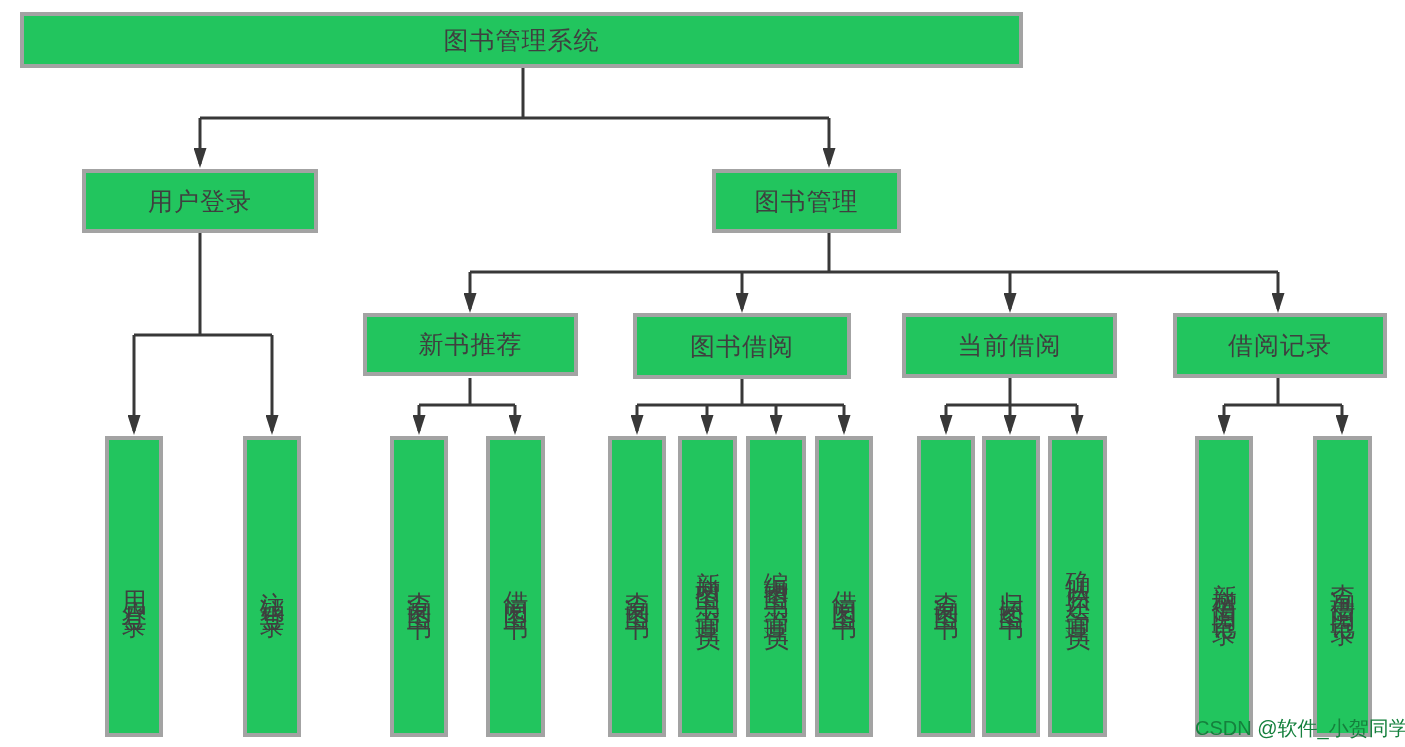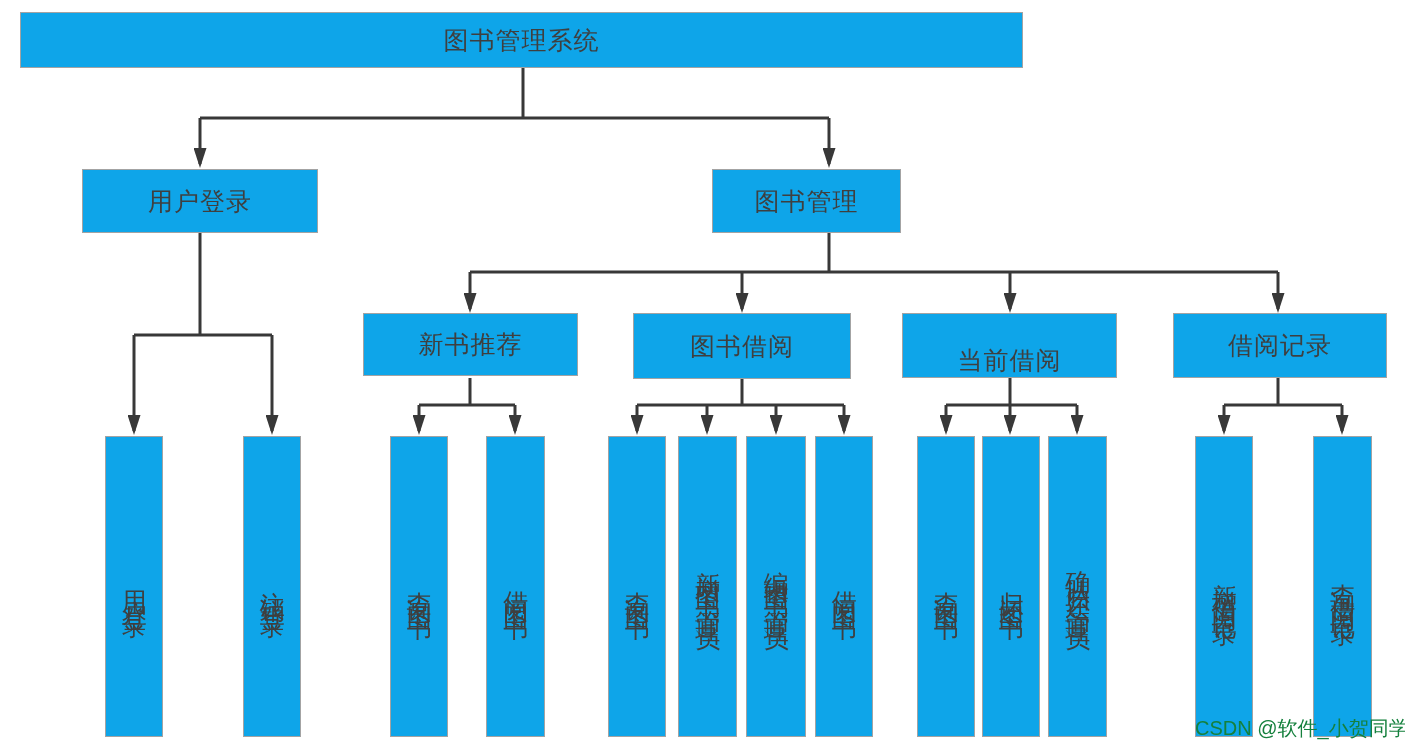--- a/index.html
+++ b/index.html
@@ -9,22 +9,22 @@
     background:#ffffff;
     overflow:hidden;
     font-family:"Liberation Sans","DejaVu Sans",sans-serif;
   }
   #connectors {
     position:absolute; left:0; top:0; z-index:1;
   }
   .node {
     position:absolute;
     box-sizing:border-box;
-    border:1px solid #a3a3a3;
-    background:#0ea5e9;
+    border:4px solid #a3a3a3;
+    background:#22c55e;
     display:flex;
     align-items:center;
     justify-content:center;
     z-index:2;
   }
   .h-label {
     font-size:25px;
     color:#3f3f3f;
     letter-spacing:1px;
     white-space:nowrap;
@@ -106,21 +106,21 @@
 </div>
 
 <div class="node" style="left:363px; top:313px; width:215px; height:63px;">
   <span class="h-label">新书推荐</span>
 </div>
 
 <div class="node" style="left:633px; top:313px; width:218px; height:66px;">
   <span class="h-label">图书借阅</span>
 </div>
 
-<div class="node" style="left:902px; top:313px; width:215px; height:65px;align-items:flex-end;">
+<div class="node" style="left:902px; top:313px; width:215px; height:65px;">
   <span class="h-label">当前借阅</span>
 </div>
 
 <div class="node" style="left:1173px; top:313px; width:214px; height:65px;">
   <span class="h-label">借阅记录</span>
 </div>
 
 <div class="node" style="left:105px; top:436px; width:58px; height:301px;">
   <span class="v-label">用户登录</span>
 </div>

